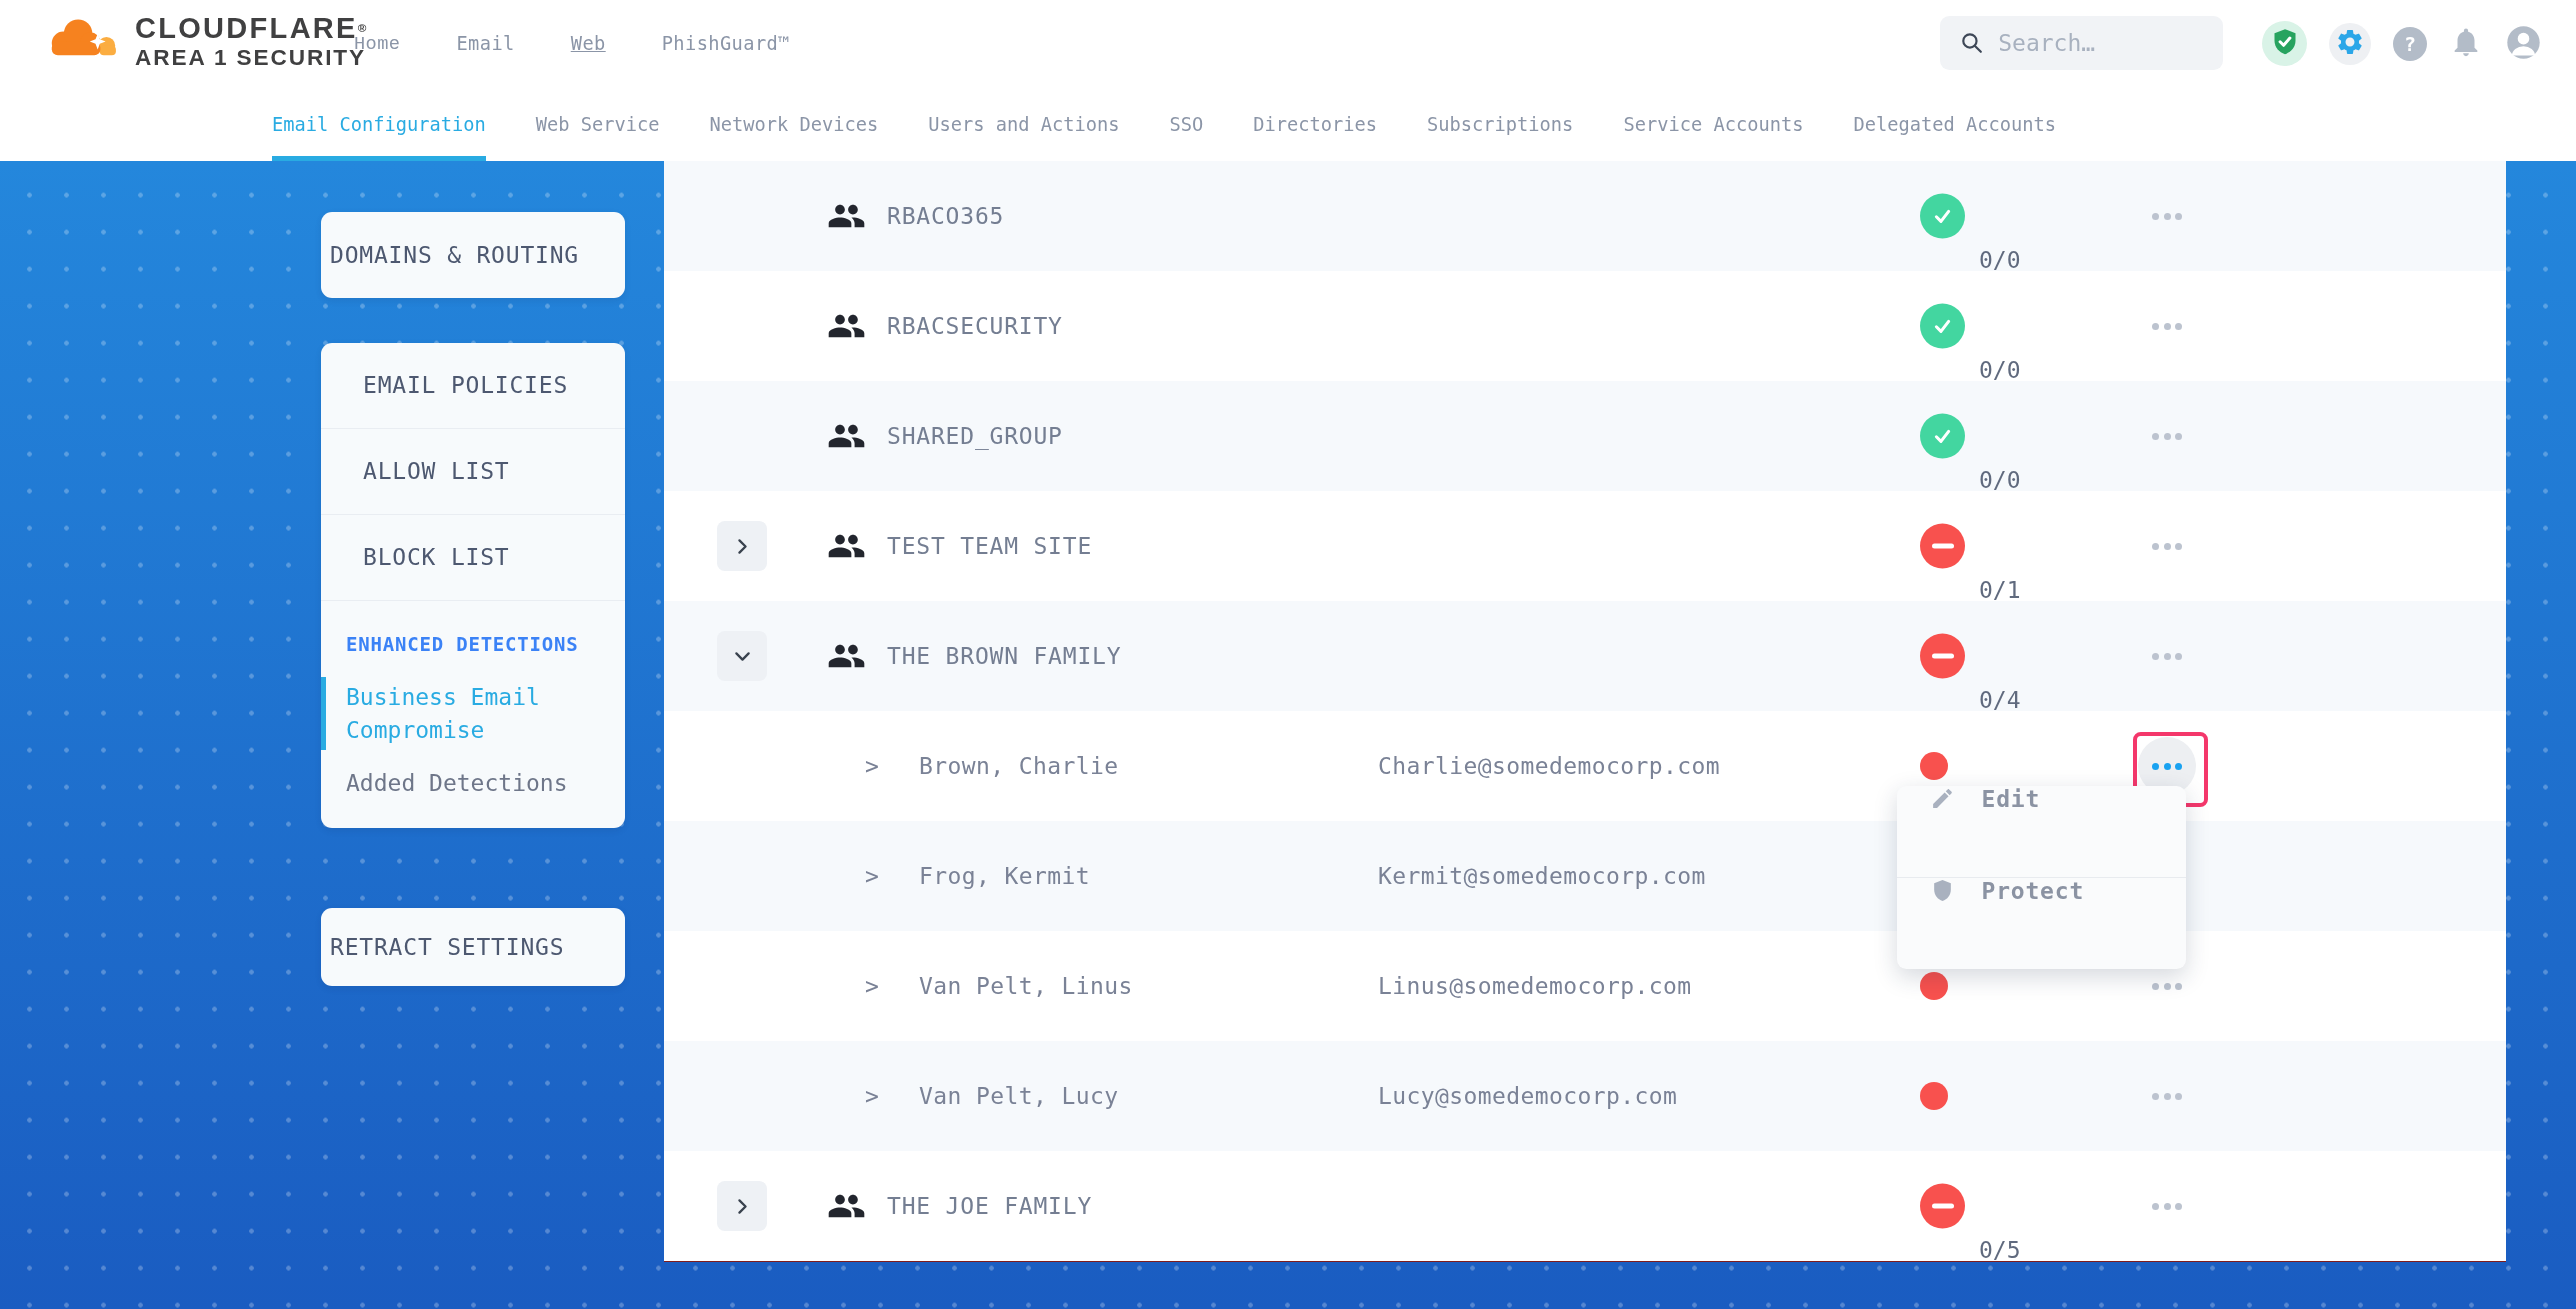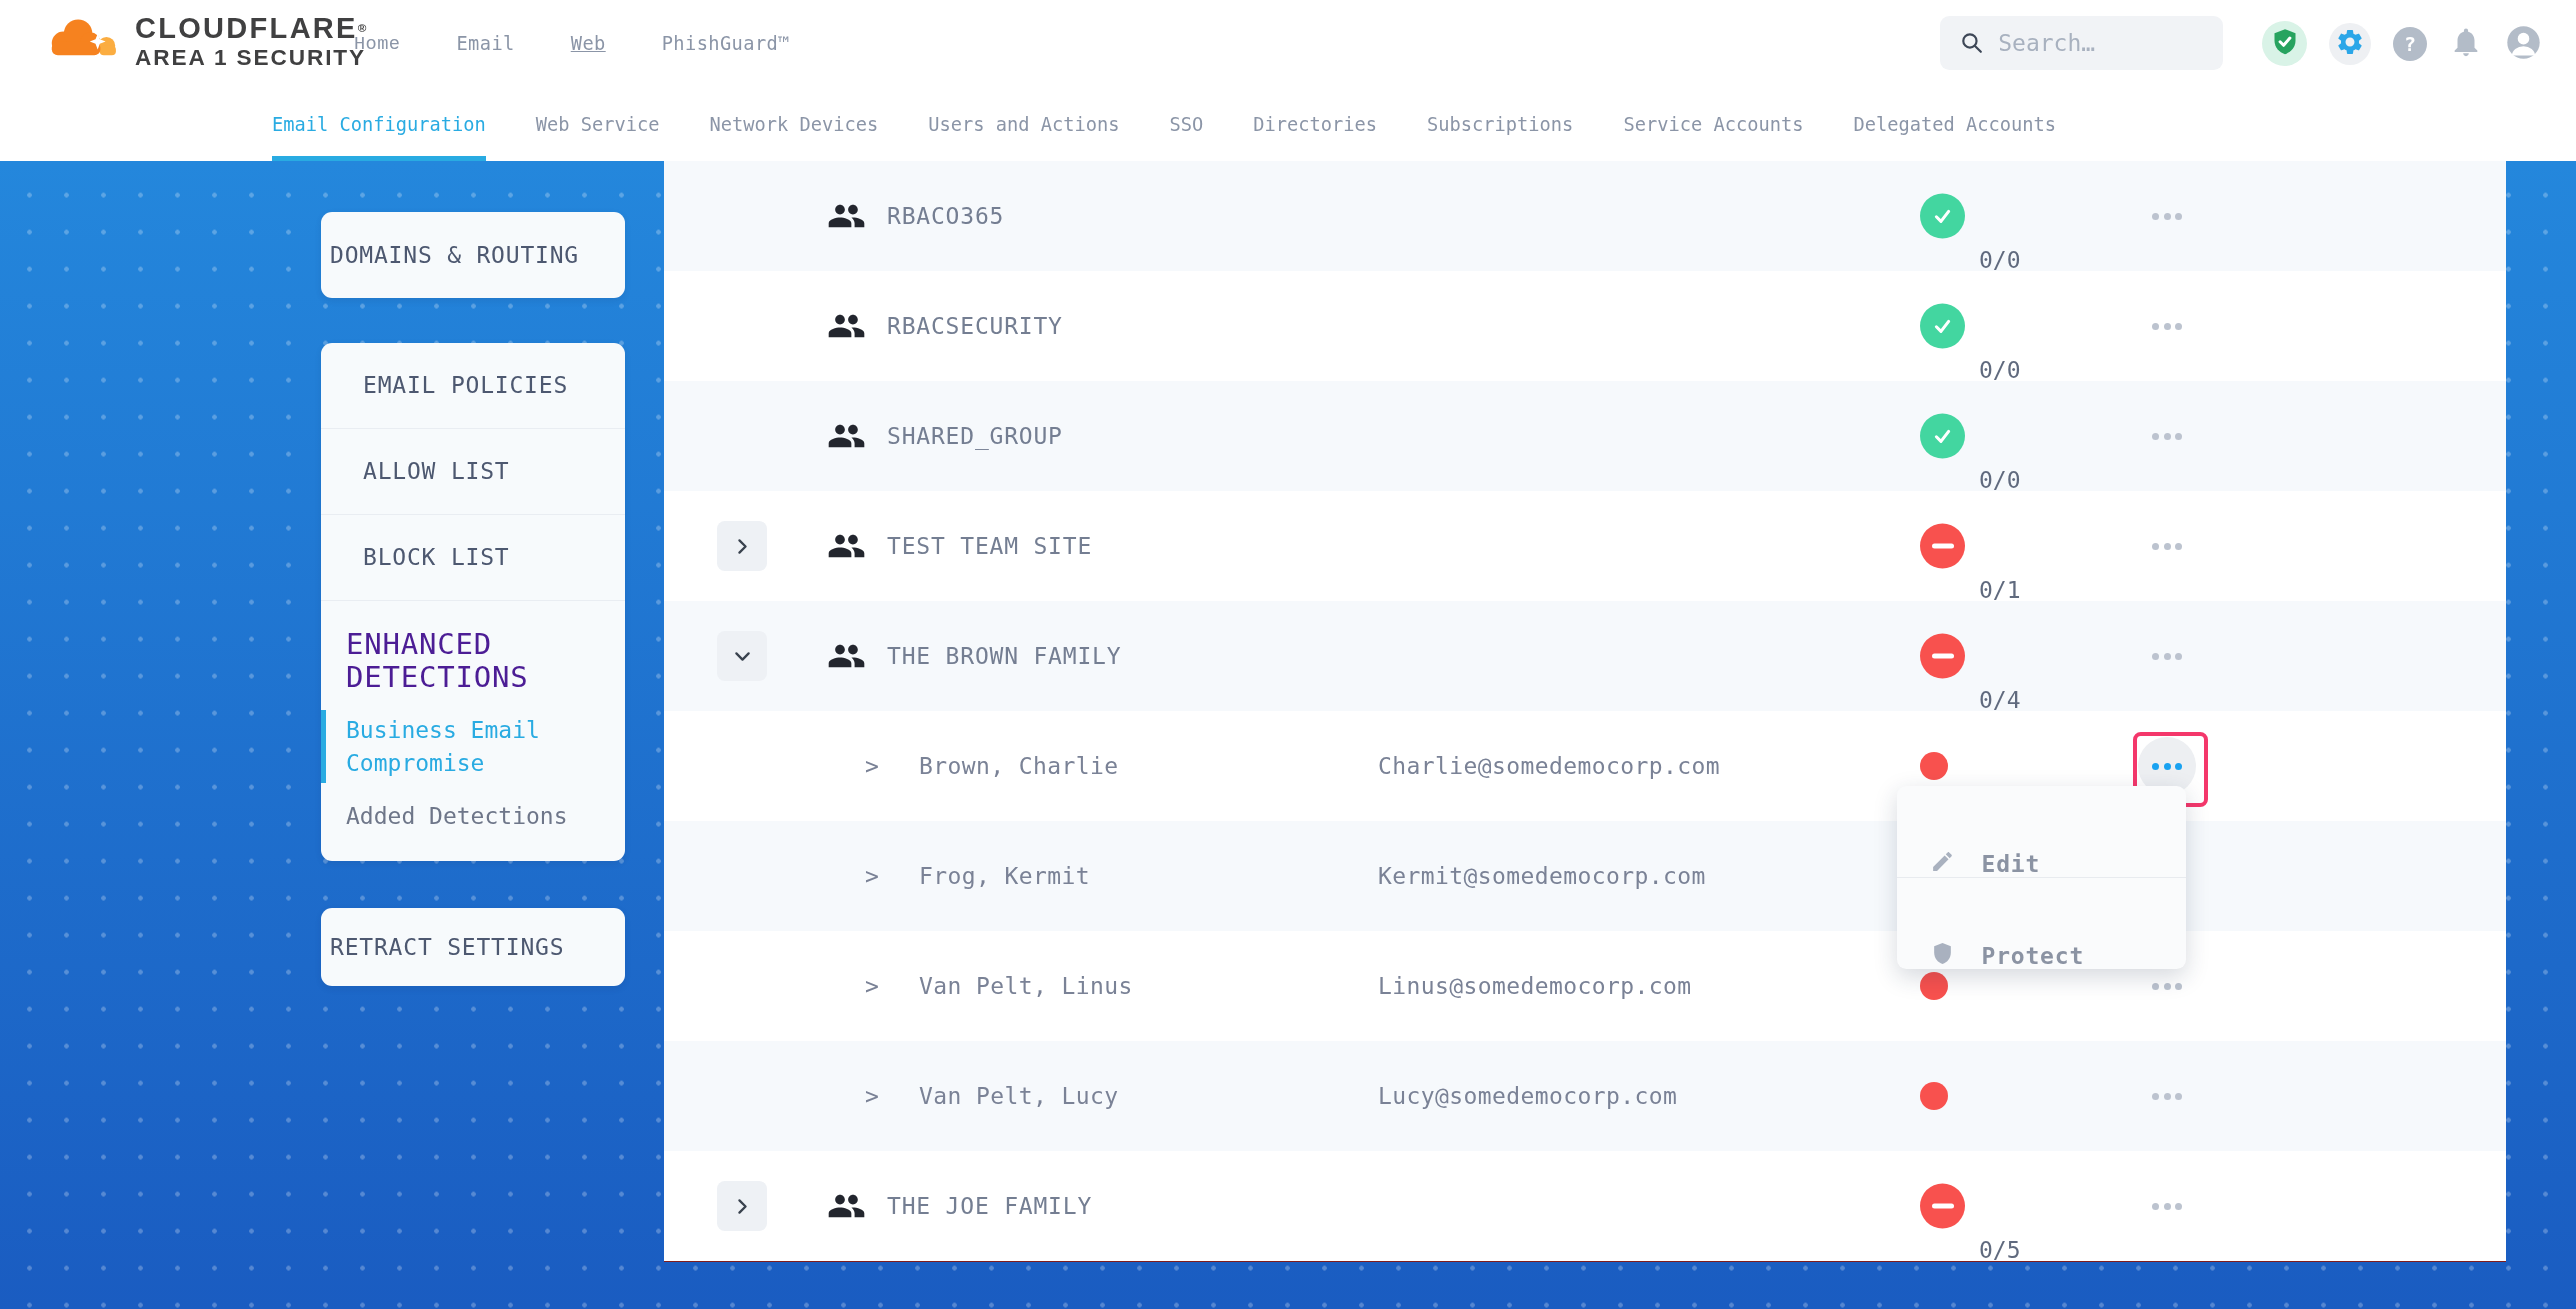--- a/index.html
+++ b/index.html
@@ -42,21 +42,21 @@
   
   .side-card{position:absolute;left:321px;width:304px;background:#f7fafc;border-radius:11px;
              box-shadow:0 2.3px 6.2px rgba(15,40,80,0.10);z-index:5;}
   .card-domains{top:212px;height:86px;line-height:86px;}
   .card-retract{top:908px;height:78px;line-height:78px;}
   .side-label{padding-left:9px;font-size:23px;color:#4d5870;letter-spacing:0.8px;}
   .card-policies{top:343px;}
   .side-item{height:85px;line-height:85px;padding-left:42px;border-bottom:1.6px solid #e9edf2;
              font-size:23px;color:#4d5870;letter-spacing:0.8px;cursor:pointer;}
   .side-section{padding:26.5px 25px 28px 25px;position:relative;}
-  .sec-title{font-size:29px;font-weight:normal;color:#4c1d95;line-height:33px;letter-spacing:0.8px;}
+  .sec-title{font-size:19px;font-weight:bold;color:#3b82f6;line-height:33px;letter-spacing:0.8px;}
   .sec-active{margin-top:20px;color:#29abe2;font-size:23px;line-height:33px;position:relative;cursor:pointer;}
   .sec-active::before{content:"";position:absolute;left:-25px;top:-3.1px;bottom:-3.1px;width:5.4px;background:#29abe2;}
   .sec-item{margin-top:20px;color:#6e7689;font-size:23px;line-height:33px;cursor:pointer;}
 
   
   .panel{position:absolute;left:664px;top:161px;width:1842px;height:1101px;background:#7f1d1d;z-index:5;}
   .row{position:relative;height:110px;}
   .row-light{background:#f6f9fc;}
   .row-white{background:#ffffff;}
   .rc{position:absolute;top:50%;transform:translateY(-50%);}
@@ -78,21 +78,21 @@
   .ellipsis.open{background:#edeff2;}
   .dots{display:flex;gap:4.7px;}
   .dots span{width:7px;height:7px;border-radius:50%;background:#bcc3cf;}
   .ellipsis.open .dots span{background:#19a2f1;}
   .hl-box{position:absolute;left:1469px;top:21px;width:67px;height:67px;border:4.7px solid #f4376b;
           border-radius:7.8px;z-index:40;pointer-events:none;}
 
   
   .menu{position:absolute;left:1897px;top:786px;width:289px;background:#fafbfc;border-radius:9.3px;
         box-shadow:0 7.8px 23px rgba(30,45,70,0.18);z-index:30;}
-  .menu-item{height:91px;display:flex;align-items:flex-end;padding-left:33px;gap:26.5px;cursor:pointer;}
+  .menu-item{height:91px;display:flex;align-items:flex-start;padding-left:33px;gap:26.5px;cursor:pointer;}
   .menu-item + .menu-item{border-top:1.6px solid #e8ebef;}
   .menu-label{font-size:23px;font-weight:bold;color:#8b93a3;letter-spacing:0.8px;}
 </style>
 </head>
 <body>
 
 <div id="page">
 
   <div class="bg"></div>
 

